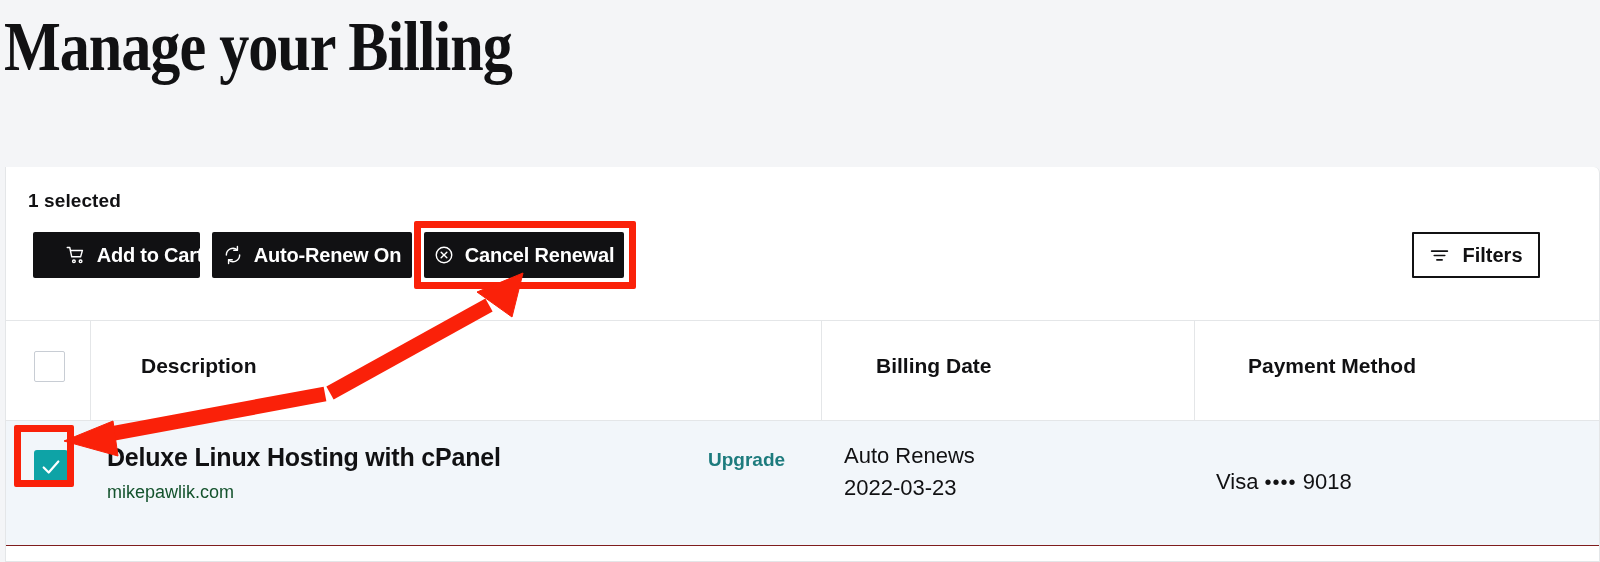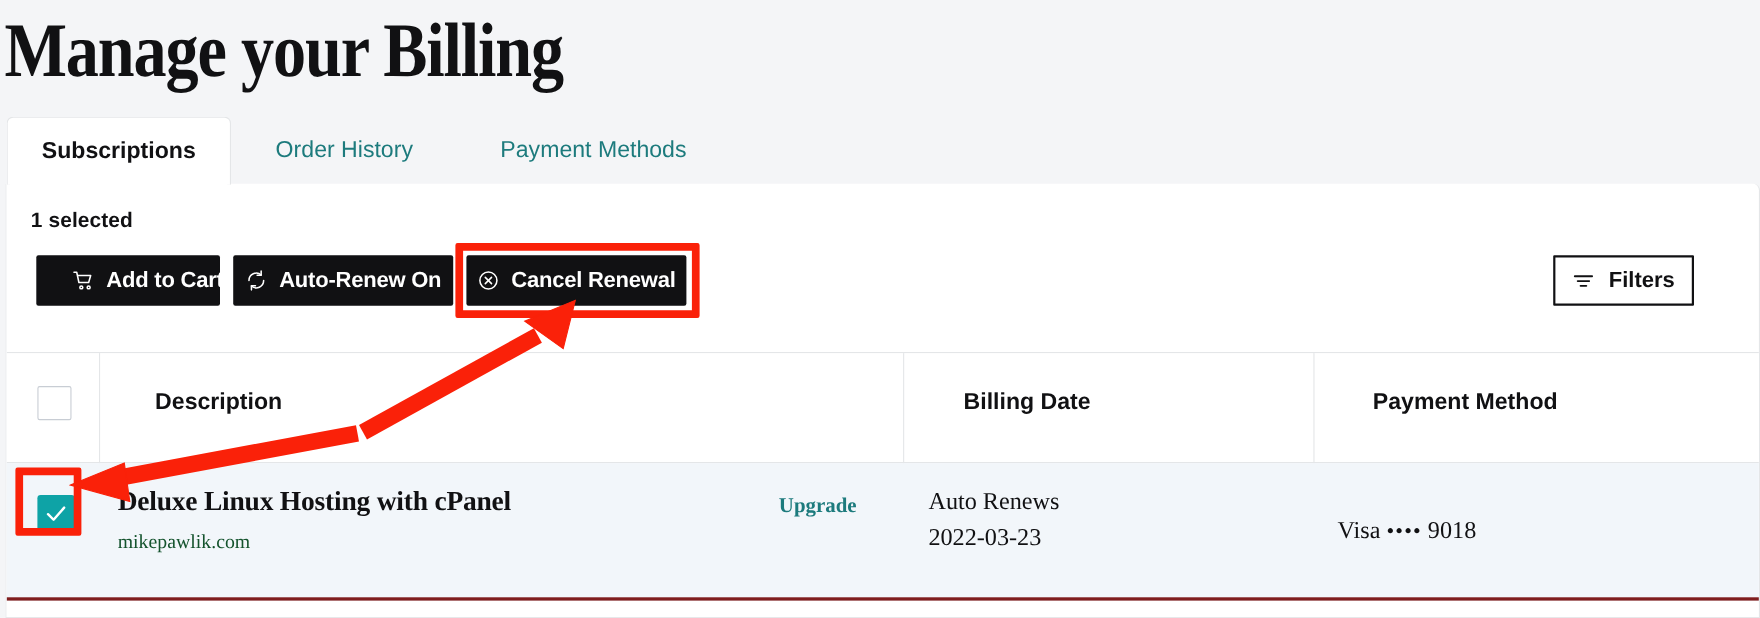--- a/index.html
+++ b/index.html
@@ -190,22 +190,21 @@
     background: #ffffff;
     border: 1px solid #c8cdd4;
     border-radius: 2px;
     cursor: pointer;
   }
 
   .trow {
     position: relative;
     height: 125px;
     background: #f2f6fa;
-    border-bottom: 3px solid #7f1d1d;
-    font-family: Liberation Serif, serif;
+    border-bottom: 1px solid #7f1d1d;
   }
   .row-checkbox {
     position: absolute;
     left: 28px;
     top: 29px;
     width: 34px;
     height: 34px;
     background: #0ea3a6;
     border-radius: 3px;
     display: flex;
@@ -256,31 +255,20 @@
     left: 0; top: 0; width: 1600px; height: 562px; z-index: 21;
   }
 </style>
 </head>
 <body>
 
 <div id="root">
 
   <div class="page-title">Manage your Billing</div>
 
-  <div class="tabbar">
-    <div class="tab tab-active">
-      <span>Subscriptions</span>
-    </div>
-    <div class="tab tab-link tab-order">
-      <span>Order History</span>
-    </div>
-    <div class="tab tab-link tab-payment">
-      <span>Payment Methods</span>
-    </div>
-  </div>
 
   <div class="card">
 
     <div class="table">
 
       <div class="thead">
         <div class="col-div col-div-a"></div>
         <div class="col-div col-div-b"></div>
         <div class="col-div col-div-c"></div>
 

